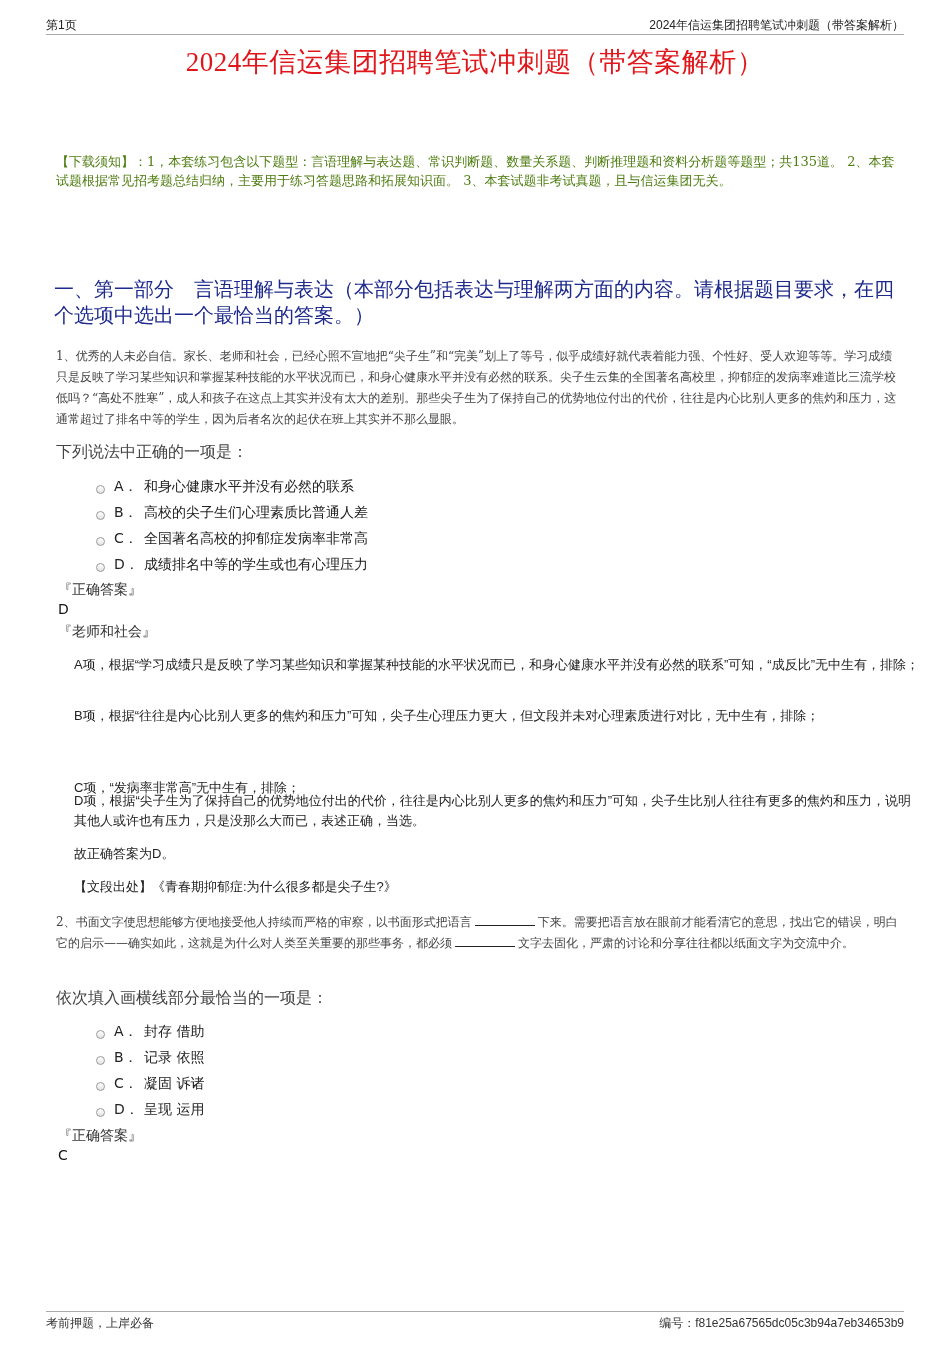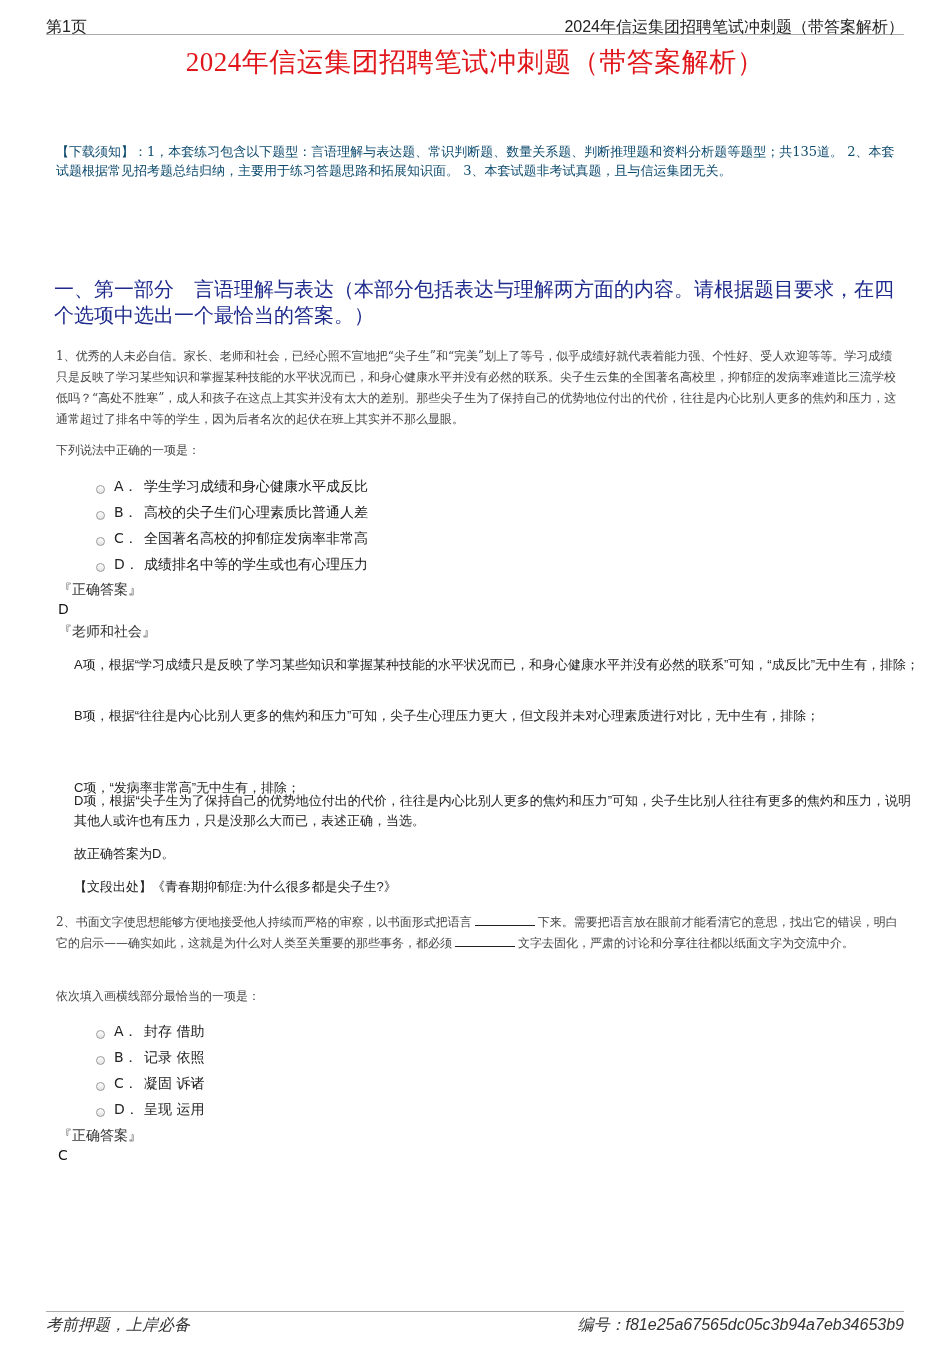--- a/index.html
+++ b/index.html
@@ -1,46 +1,46 @@
 <!DOCTYPE html>
 <html><head>
   <meta charset="utf-8">
   <style>
     html, body { margin: 0; padding: 0; background: #ffffff; }
     body { width: 950px; height: 1345px; position: relative; overflow: hidden;
            font-family: "DejaVu Serif", "Liberation Serif", serif; color: #222; }
     .page-header { position: absolute; left: 46px; right: 46px; top: 14px; height: 20px;
-                   border-bottom: 1px solid #aaa; font-size: 16px; color: #222;
+                   border-bottom: 1px solid #aaa; font-size: 12px; color: #222;
                    font-family: "Liberation Sans", "DejaVu Sans", sans-serif; }
     .page-header .left { position: absolute; left: 0; top: 3px; }
     .page-header .right { position: absolute; right: 0; top: 3px; }
     .doc-title { position: absolute; left: 0; right: 0; top: 44px; text-align: center;
                  color: #e0161b; font-size: 27px; letter-spacing: 0.5px;
                  font-family: "Liberation Serif", "DejaVu Serif", serif; }
-    .notice { position: absolute; left: 56px; width: 844px; top: 142px; font-size: 13px; line-height: 19px; color: #0c4a6e; }
+    .notice { position: absolute; left: 56px; width: 844px; top: 152px; font-size: 13px; line-height: 19px; color: #4d7c0f; }
     .section-title { position: absolute; left: 54px; width: 850px; top: 276px; font-size: 20px;
                      line-height: 26px; color: #1e2a8c; font-family: Liberation Sans, sans-serif; }
     .q-stem { position: absolute; left: 56px; width: 846px; font-size: 12px; line-height: 21px; color: #444; }
-    .q-prompt { position: absolute; left: 56px; font-size: 12px; color: #444; font-family: Liberation Mono, monospace; }
+    .q-prompt { position: absolute; left: 56px; font-size: 16px; color: #444; font-family: Liberation Mono, monospace; }
     .options { position: absolute; left: 96px; }
     .option { display: flex; align-items: center; height: 26px; font-size: 14px;
               font-family: "DejaVu Sans", sans-serif; color: #222; cursor: pointer; }
     .radio { width: 9px; height: 9px; border-radius: 50%; border: 1px solid #999;
              background: linear-gradient(#fff, #e3e3e3); margin-right: 9px; margin-top: 4px; box-sizing: border-box; }
     .opt-letter { width: 30px; }
     .opt-text { margin-left: 0; }
     .label-bracket { position: absolute; left: 58px; font-size: 14px; color: #333;
                      font-family: "DejaVu Sans", sans-serif; }
     .answer { position: absolute; left: 58px; font-size: 14px; color: #111; font-family: "DejaVu Sans", sans-serif; }
     .analysis { position: absolute; left: 56px; width: 846px; font-size: 13px; line-height: 20px; color: #222;
                 font-family: "Liberation Sans", "DejaVu Sans", sans-serif; margin-left: 18px; }
     .blank { display: inline-block; width: 60px; border-bottom: 1px solid #222; height: 12px; margin: 0 3px; vertical-align: baseline; }
     .page-footer { position: absolute; left: 46px; right: 46px; top: 1311px; height: 24px;
-                   border-top: 1px solid #aaa; font-size: 16px; color: #333;
-                   font-family: "Liberation Sans", "DejaVu Sans", sans-serif; font-style: italic; }
+                   border-top: 1px solid #aaa; font-size: 12px; color: #333;
+                   font-family: "Liberation Sans", "DejaVu Sans", sans-serif; }
     .page-footer .left { position: absolute; left: 0; top: 3px; }
     .page-footer .right { position: absolute; right: 0; top: 3px; text-align: center; }
   </style>
 </head>
 <body>
 
 <div class="page-header">
   <span class="left">第1页</span>
   <span class="right">2024年信运集团招聘笔试冲刺题（带答案解析）</span>
 </div>
@@ -51,21 +51,21 @@
 
 <div class="section-title">一、第一部分　言语理解与表达（本部分包括表达与理解两方面的内容。请根据题目要求，在四个选项中选出一个最恰当的答案。）</div>
 
 <div class="q-stem" style="top:346px;">1、优秀的人未必自信。家长、老师和社会，已经心照不宣地把“尖子生”和“完美”划上了等号，似乎成绩好就代表着能力强、个性好、受人欢迎等等。学习成绩只是反映了学习某些知识和掌握某种技能的水平状况而已，和身心健康水平并没有必然的联系。尖子生云集的全国著名高校里，抑郁症的发病率难道比三流学校低吗？“高处不胜寒”，成人和孩子在这点上其实并没有太大的差别。那些尖子生为了保持自己的优势地位付出的代价，往往是内心比别人更多的焦灼和压力，这通常超过了排名中等的学生，因为后者名次的起伏在班上其实并不那么显眼。</div>
 <div class="q-prompt" style="top:442px;">下列说法中正确的一项是：</div>
 
 <div class="options" style="top:474px;">
   <div class="option">
     <span class="radio"></span>
     <span class="opt-letter">A．</span>
-    <span class="opt-text">学生学习成绩和身心健康水平成反比</span>
+    <span class="opt-text">和身心健康水平并没有必然的联系</span>
   </div>
   <div class="option">
     <span class="radio"></span>
     <span class="opt-letter">B．</span>
     <span class="opt-text">高校的尖子生们心理素质比普通人差</span>
   </div>
   <div class="option">
     <span class="radio"></span>
     <span class="opt-letter">C．</span>
     <span class="opt-text">全国著名高校的抑郁症发病率非常高</span>

